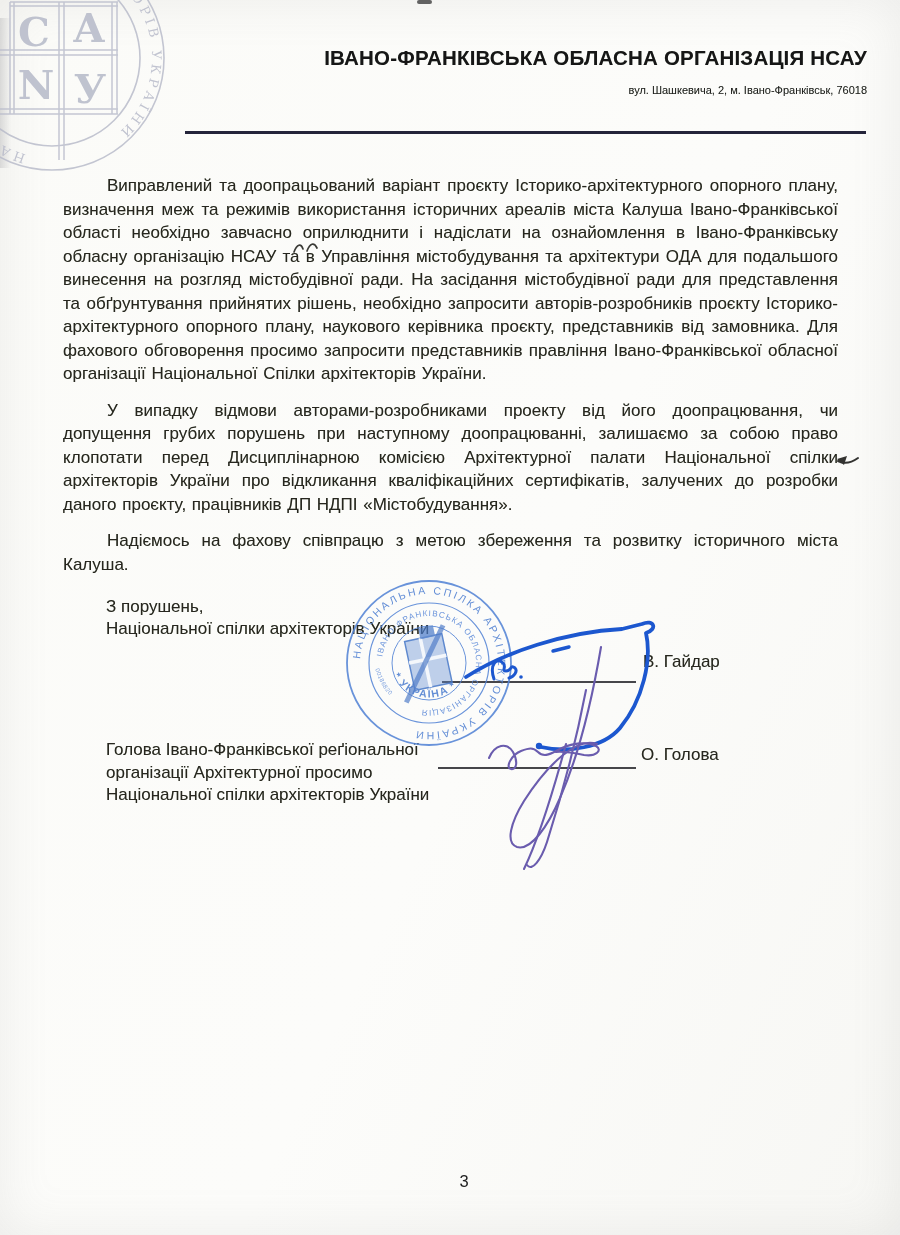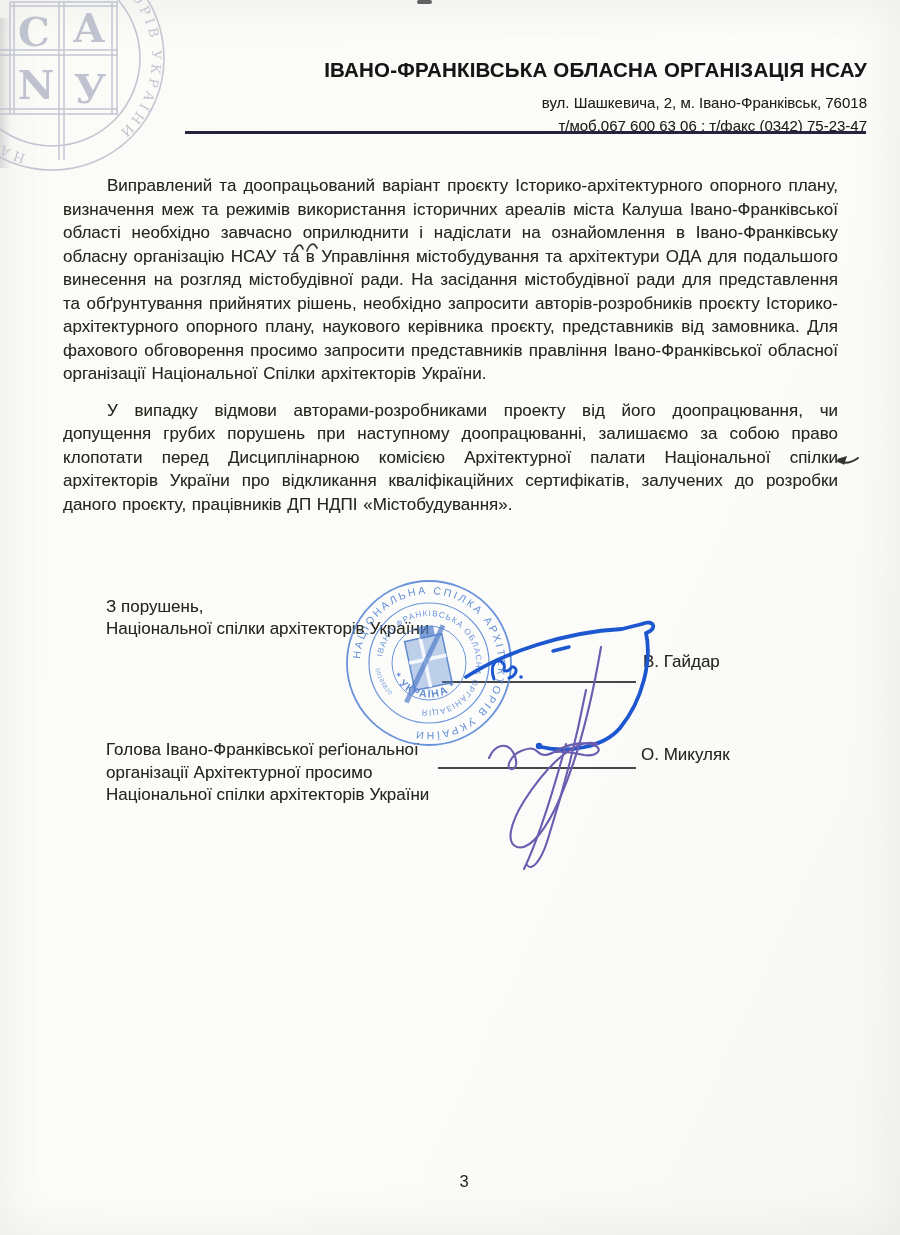--- a/index.html
+++ b/index.html
@@ -9,22 +9,22 @@
     box-shadow:inset 0 0 50px rgba(140,140,145,.14);
     font-family:"Liberation Sans",sans-serif;color:#27261f;
   }
   .edge-smear{position:absolute;left:0;top:18px;width:11px;height:150px;
     background:linear-gradient(to right,rgba(110,110,118,.20),rgba(110,110,118,0));}
   .speck{position:absolute;left:417px;top:0;width:15px;height:4px;background:#3d3d3d;
     border-radius:2px;opacity:.8;}
   
   .letterhead{position:absolute;left:280px;right:33px;top:46px;text-align:right;}
   .org-name{font-size:20.5px;font-weight:bold;letter-spacing:.2px;color:#161616;
-    margin-bottom:9px;text-shadow:0 0 .5px rgba(40,70,40,.35);margin-top:12px;}
-  .addr{font-size:15px;color:#1e1e1c;line-height:23px;text-shadow:0 0 .5px rgba(40,70,40,.3);}
+    margin-bottom:9px;text-shadow:0 0 .5px rgba(40,70,40,.35);}
+  .addr{font-size:11px;color:#1e1e1c;line-height:23px;text-shadow:0 0 .5px rgba(40,70,40,.3);}
   .rule{position:absolute;left:185px;top:131px;width:681px;height:3px;background:#24243a;}
   
   .body-text{position:absolute;left:63px;top:174px;width:778px;
     font-size:17px;line-height:23.5px;text-align:justify;
     text-shadow:0 0 .55px rgba(55,85,40,.35);word-spacing:1px;}
   .body-text p{margin:0 3px 13px 0;text-indent:44px;}
   
   .closing1{position:absolute;left:106px;top:596px;font-size:17px;line-height:22.4px;
     text-shadow:0 0 .55px rgba(55,85,40,.35);}
   .closing2{position:absolute;left:106px;top:739px;font-size:17px;line-height:22.6px;
@@ -75,44 +75,44 @@
       <textPath href="#logo-ring-path" startOffset="78">ТОРІВ УКРАЇНИ</textPath>
     </text>
     <text font-family="DejaVu Serif, serif" font-size="13" letter-spacing="4" fill="#b5b8c8">
       <textPath href="#logo-ring-path" startOffset="340">НА</textPath>
     </text>
   </svg>
 
   <div class="letterhead">
     <div class="org-name">ІВАНО-ФРАНКІВСЬКА ОБЛАСНА ОРГАНІЗАЦІЯ НСАУ</div>
     <div class="addr">вул. Шашкевича, 2, м. Івано-Франківськ, 76018</div>
-    <div class="addr">т/моб.067 600 63 06 ; т/факс (0342) 75-23-47</div>
   </div>
   <div class="rule"></div>
 
   <div class="body-text">
     <p>Виправлений та доопрацьований варіант проєкту Історико-архітектурного опорного плану, визначення меж та режимів використання історичних ареалів міста Калуша Івано-Франківської області необхідно завчасно оприлюднити і надіслати на ознайомлення в Івано-Франківську обласну організацію НСАУ та в Управління містобудування та архітектури ОДА для подальшого винесення на розгляд містобудівної ради. На засідання містобудівної ради для представлення та обґрунтування прийнятих рішень, необхідно запросити авторів-розробників проєкту Історико-архітектурного опорного плану, наукового керівника проєкту, представників від замовника. Для фахового обговорення просимо запросити представників правління Івано-Франківської обласної організації Національної Спілки архітекторів України.</p>
     <p>У випадку відмови авторами-розробниками проекту від його доопрацювання, чи допущення грубих порушень при наступному доопрацюванні, залишаємо за собою право клопотати перед Дисциплінарною комісією Архітектурної палати Національної спілки архітекторів України про відкликання кваліфікаційних сертифікатів, залучених до розробки даного проєкту, працівників ДП НДПІ «Містобудування».</p>
+    <p>Надіємось на фахову співпрацю з метою збереження та розвитку історичного міста Калуша.</p>
   </div>
 
   <div class="closing1">
     <div>З порушень,</div>
     <div>Національної спілки архітекторів України</div>
   </div>
 
   <div class="closing2">
     <div>Голова Івано-Франківської реґіональної</div>
     <div>організації Архітектурної просимо</div>
     <div>Національної спілки архітекторів України</div>
   </div>
 
   <div class="sig-line sig-line1"></div>
   <div class="sig-line sig-line2"></div>
   <div class="sig-name sig-name1">В. Гайдар</div>
-  <div class="sig-name sig-name2">О. Микуляк</div>
+  <div class="sig-name sig-name2">О. Голова</div>
 
   <svg class="stamp-svg" width="180" height="180" viewBox="0 0 180 180">
     <defs>
       <path id="stamp-outer-path" d="M 21,90 A 69,69 0 1 1 159,90 A 69,69 0 1 1 21,90"></path>
       <path id="stamp-inner-path" d="M 43,90 A 47,47 0 1 1 137,90 A 47,47 0 1 1 43,90"></path>
       <path id="stamp-bottom-path" d="M 52,97 A 40,40 0 0 0 128,97"></path>
       <path id="stamp-code-path" d="M 36,94 A 55,55 0 0 0 144,94"></path>
     </defs>
     <g stroke="#5585d6" fill="none">
       <circle cx="90" cy="90" r="82" stroke-width="1.8"></circle>

